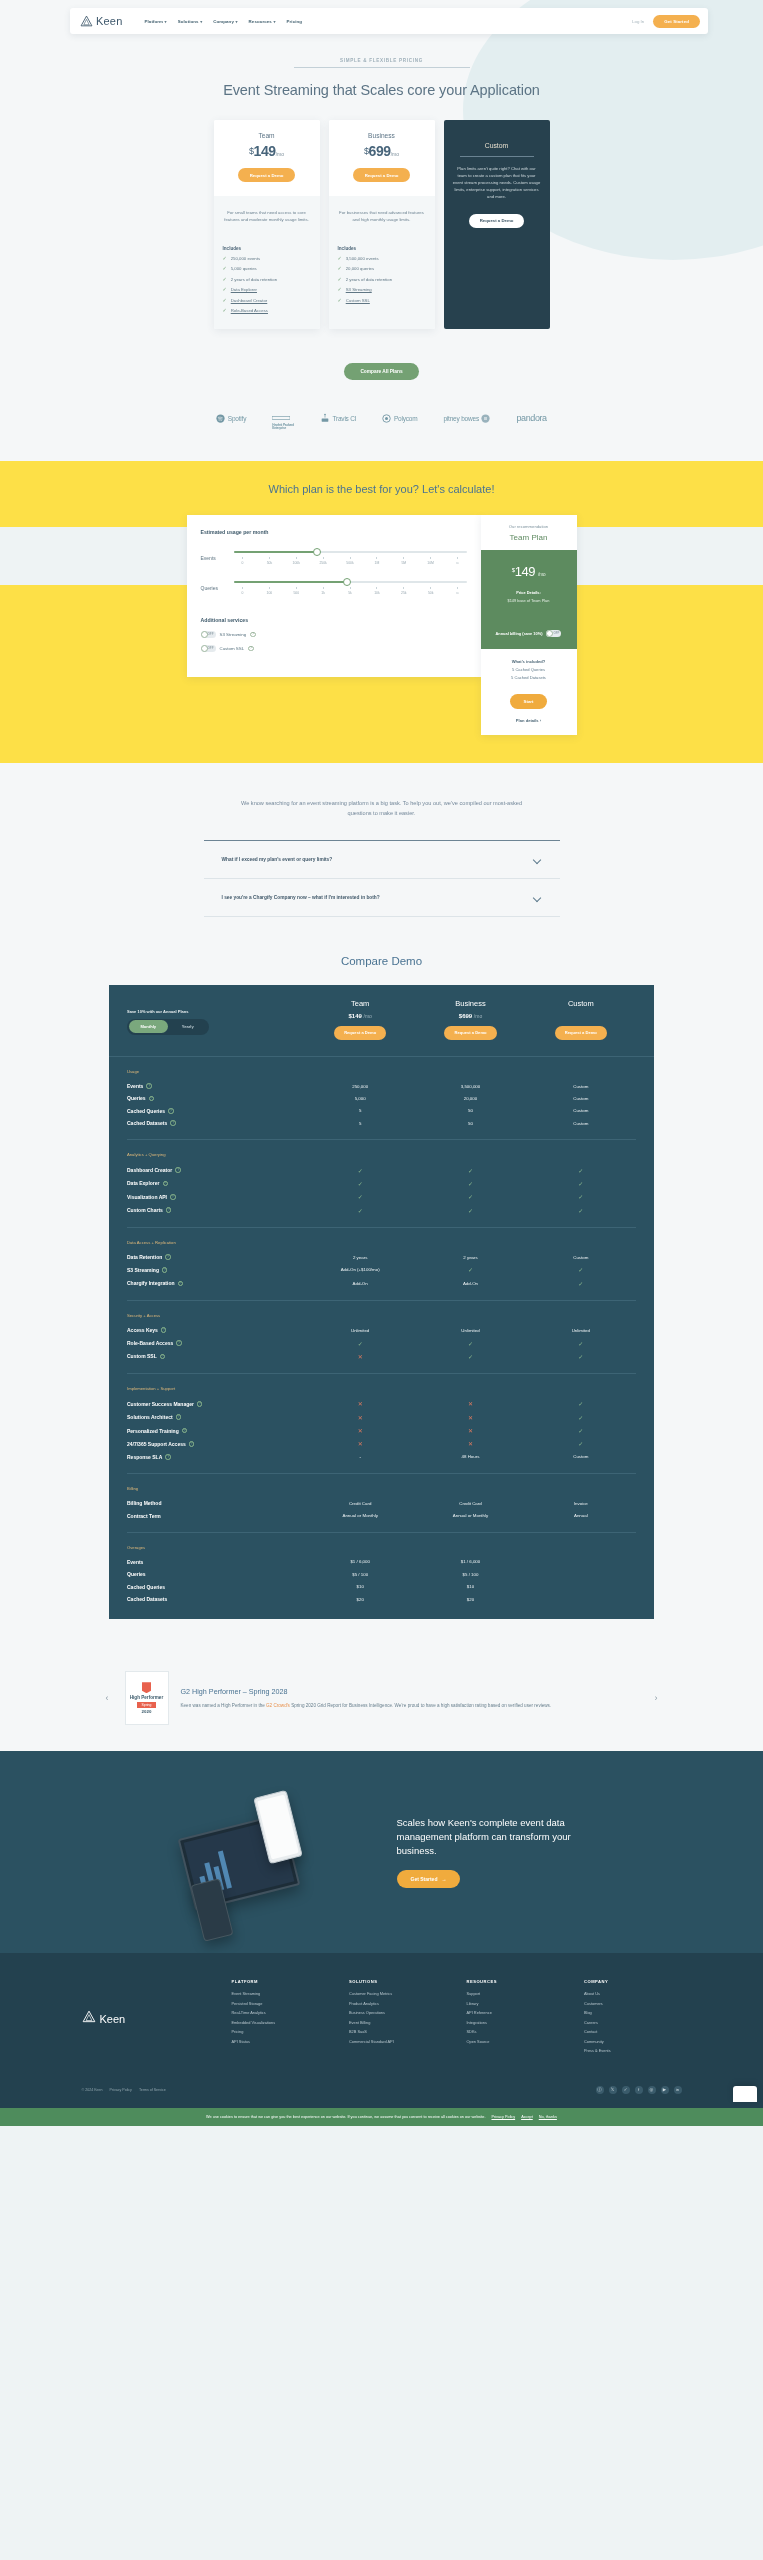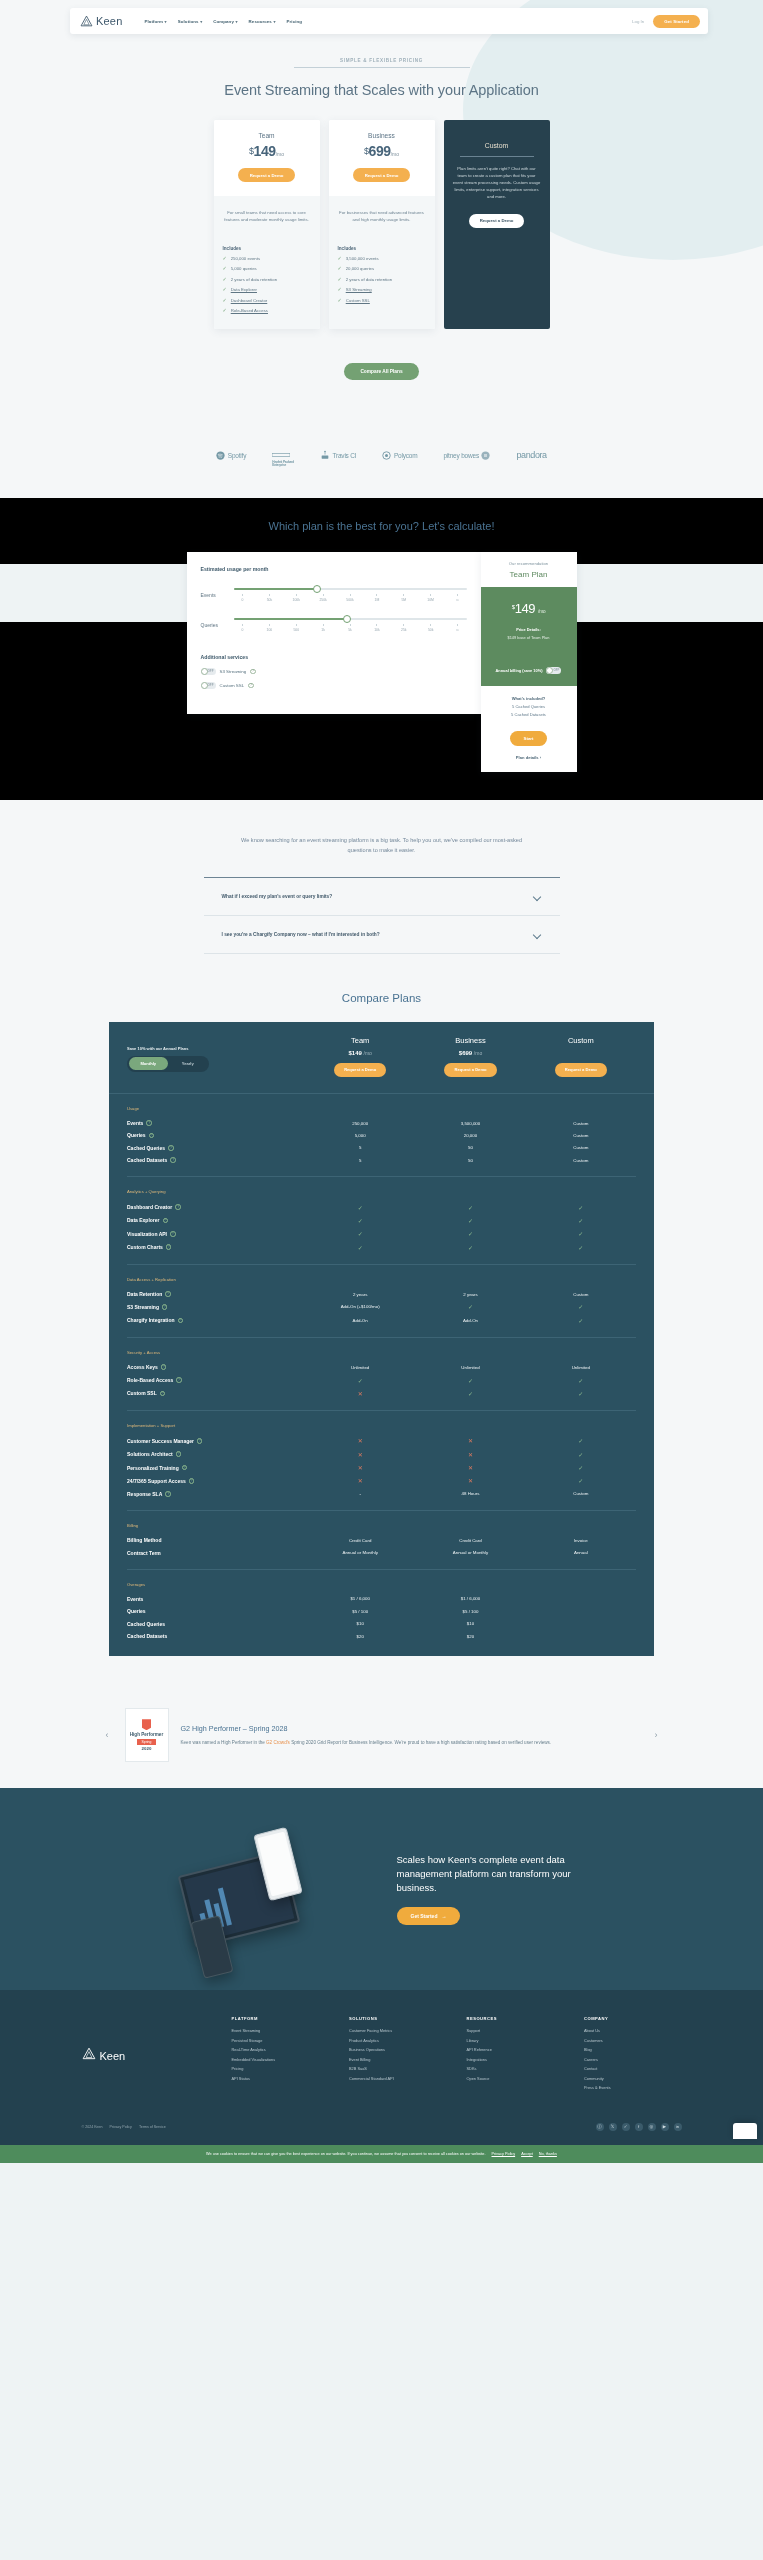--- a/index.html
+++ b/index.html
@@ -133,27 +133,27 @@
   .btn-green {
     background: #74a173; color: #fff; border: none; border-radius: 11px;
     font-size: 4.8px; font-weight: bold; padding: 6px 16px; cursor: pointer;
   }
 
   
   .logos {
     display: flex; align-items: center; justify-content: center;
     gap: 26px; padding: 26px 0 30px;
   }
-  .logo { display: flex; align-items: center; gap: 2.5px; color: #5e8897; opacity: .85; margin-top: 37px; }
+  .logo { display: flex; align-items: center; gap: 2.5px; color: #5e8897; opacity: .85; }
   .logo-txt { font-size: 6.5px; letter-spacing: -.2px; }
   .logo-txt.sm { font-size: 3.2px; font-weight: bold; line-height: 1.1; }
   .logo-txt.big { font-size: 9px; letter-spacing: -.4px; }
 
   
-  .calc-section { background: #000000; padding: 22px 12px 28px; position: relative; }
+  .calc-section { background: #fde047; padding: 22px 12px 28px; position: relative; }
   .calc-section:before{
     content:""; position:absolute; left:0; right:0; top:66px; height:58px; background:#eef3f4;
   }
   .calc-title { text-align: center; font-size: 11px; color: #4a7392; margin-bottom: 20px; font-weight: normal; }
   .calc-box {
     width: 390px; margin: 0 auto; display: flex;
     position: relative; z-index: 2; align-items: flex-start;
   }
   .calc-left {
     flex: 1; background: #fff; box-shadow: 0 2px 8px rgba(60,80,95,.10);
@@ -409,21 +409,21 @@
       <div class="nav-right">
         <span class="login">Log In</span>
         <button class="cta-pill">Get Started</button>
       </div>
     </div>
 
     <div class="eyebrow-wrap">
       <div class="eyebrow">SIMPLE &amp; FLEXIBLE PRICING</div>
       <div class="eyebrow-rule"></div>
     </div>
-    <h1 class="hero-title">Event Streaming that Scales with your Application</h1>
+    <h1 class="hero-title">Event Streaming that Scales core your Application</h1>
 
     <div class="cards">
 
       <div class="card">
         <div class="card-head">
           <div class="card-name">Team</div>
           <div class="card-price">
             <span class="cur">$</span><span>149</span><span class="per">/mo</span>
           </div>
           <button class="card-btn">Request a Demo</button>
@@ -658,21 +658,21 @@
         <span class="chev"></span>
       </div>
       <div class="faq-item">
         <span class="faq-q">I see you're a Chargify Company now – what if I'm interested in both?</span>
         <span class="chev"></span>
       </div>
     </div>
   </div>
 
   <div class="cmp-section">
-    <h2 class="cmp-title">Compare Plans</h2>
+    <h2 class="cmp-title">Compare Demo</h2>
     <div class="cmp-table">
       <div class="cmp-head">
         <div class="cmp-head-left">
           <div class="save-txt">Save 10% with our Annual Plans</div>
           <div class="bill-toggle">
             <div class="bill-opt active">Monthly</div>
             <div class="bill-opt">Yearly</div>
           </div>
         </div>
         <div class="cmp-col">

